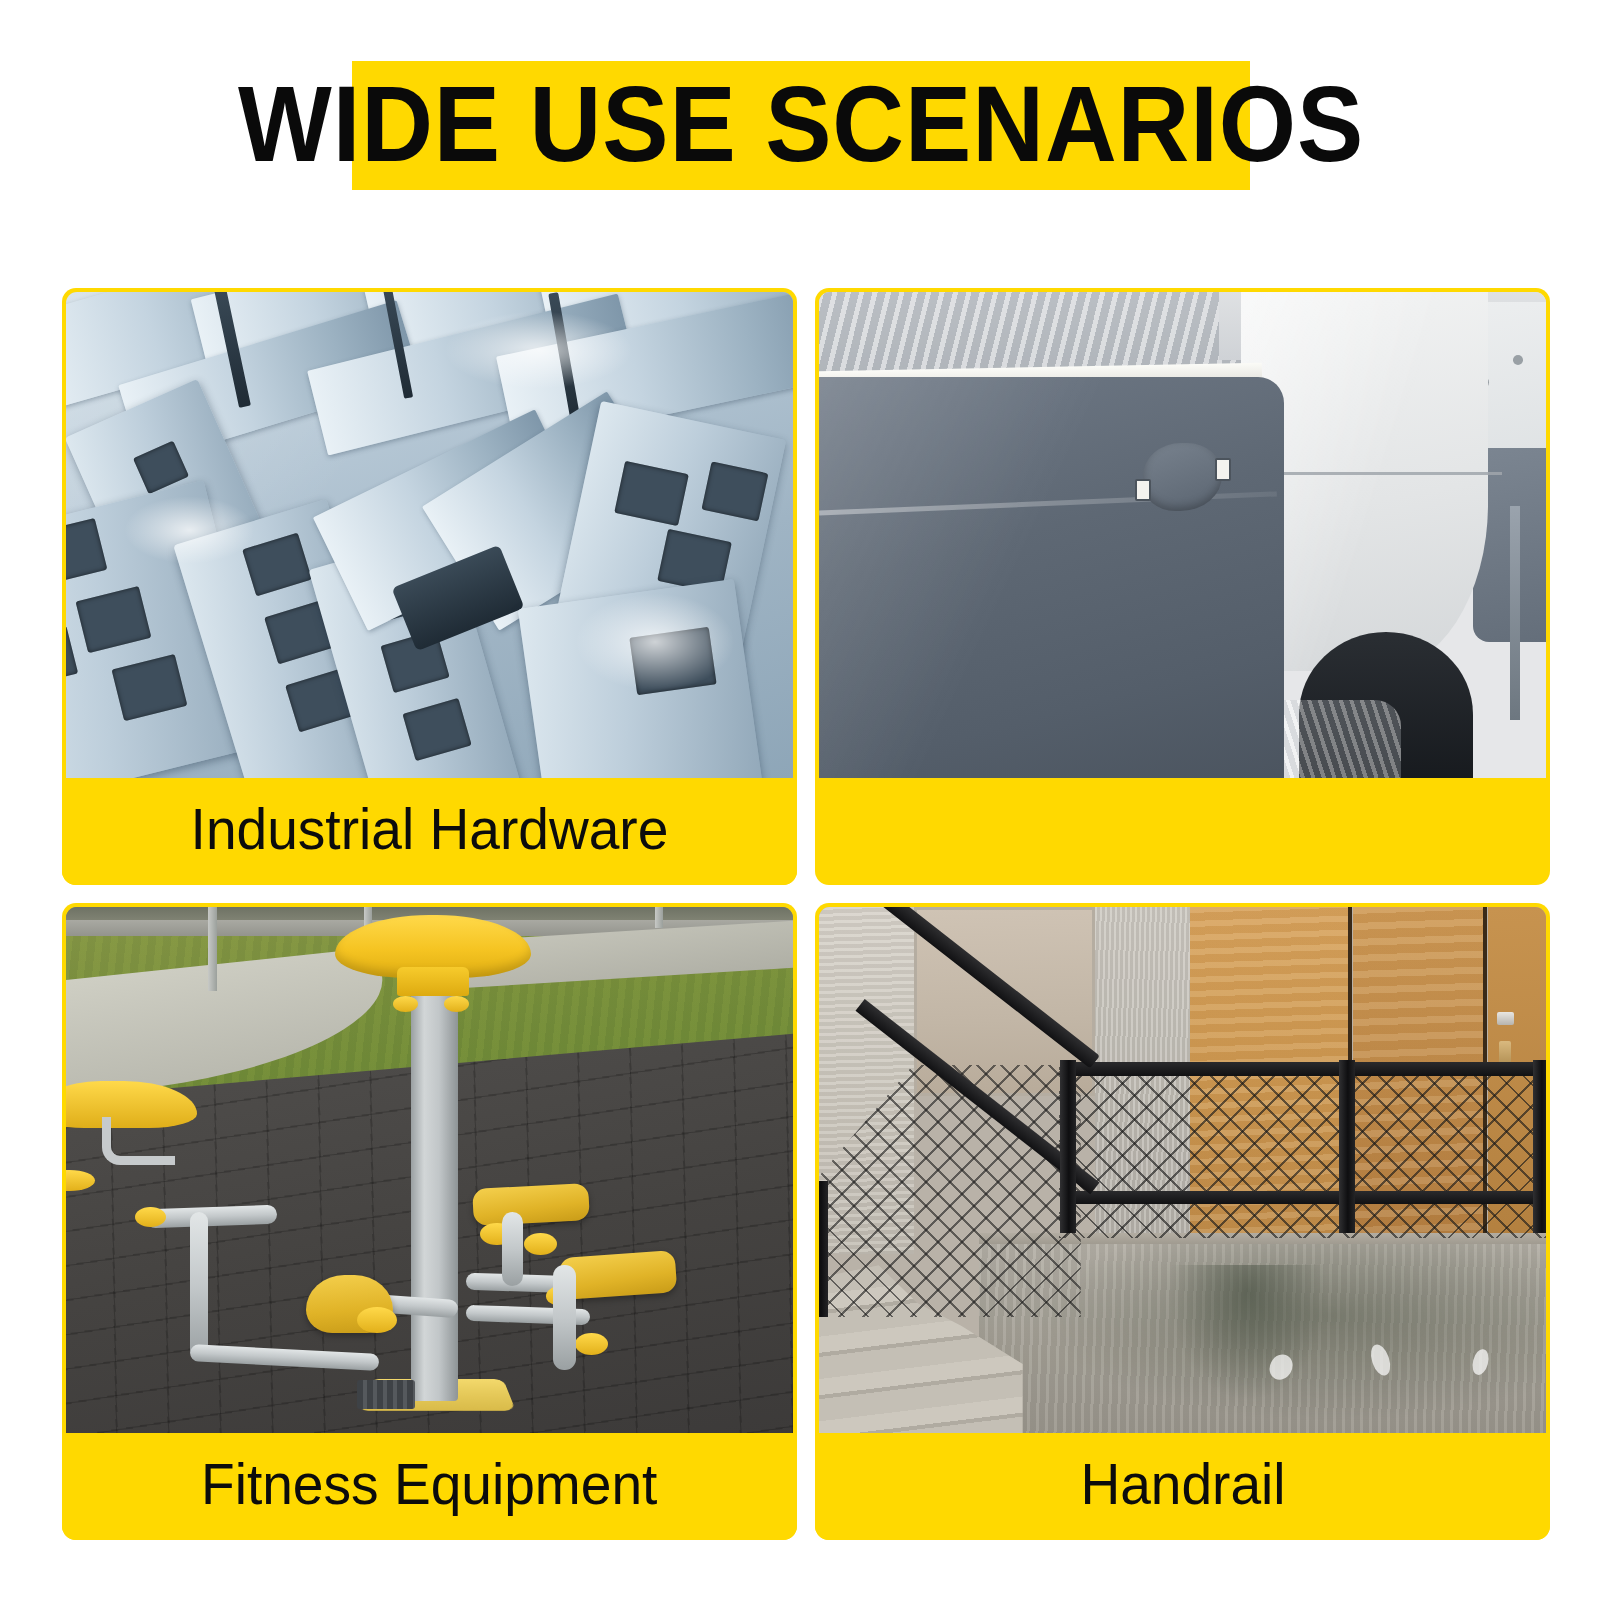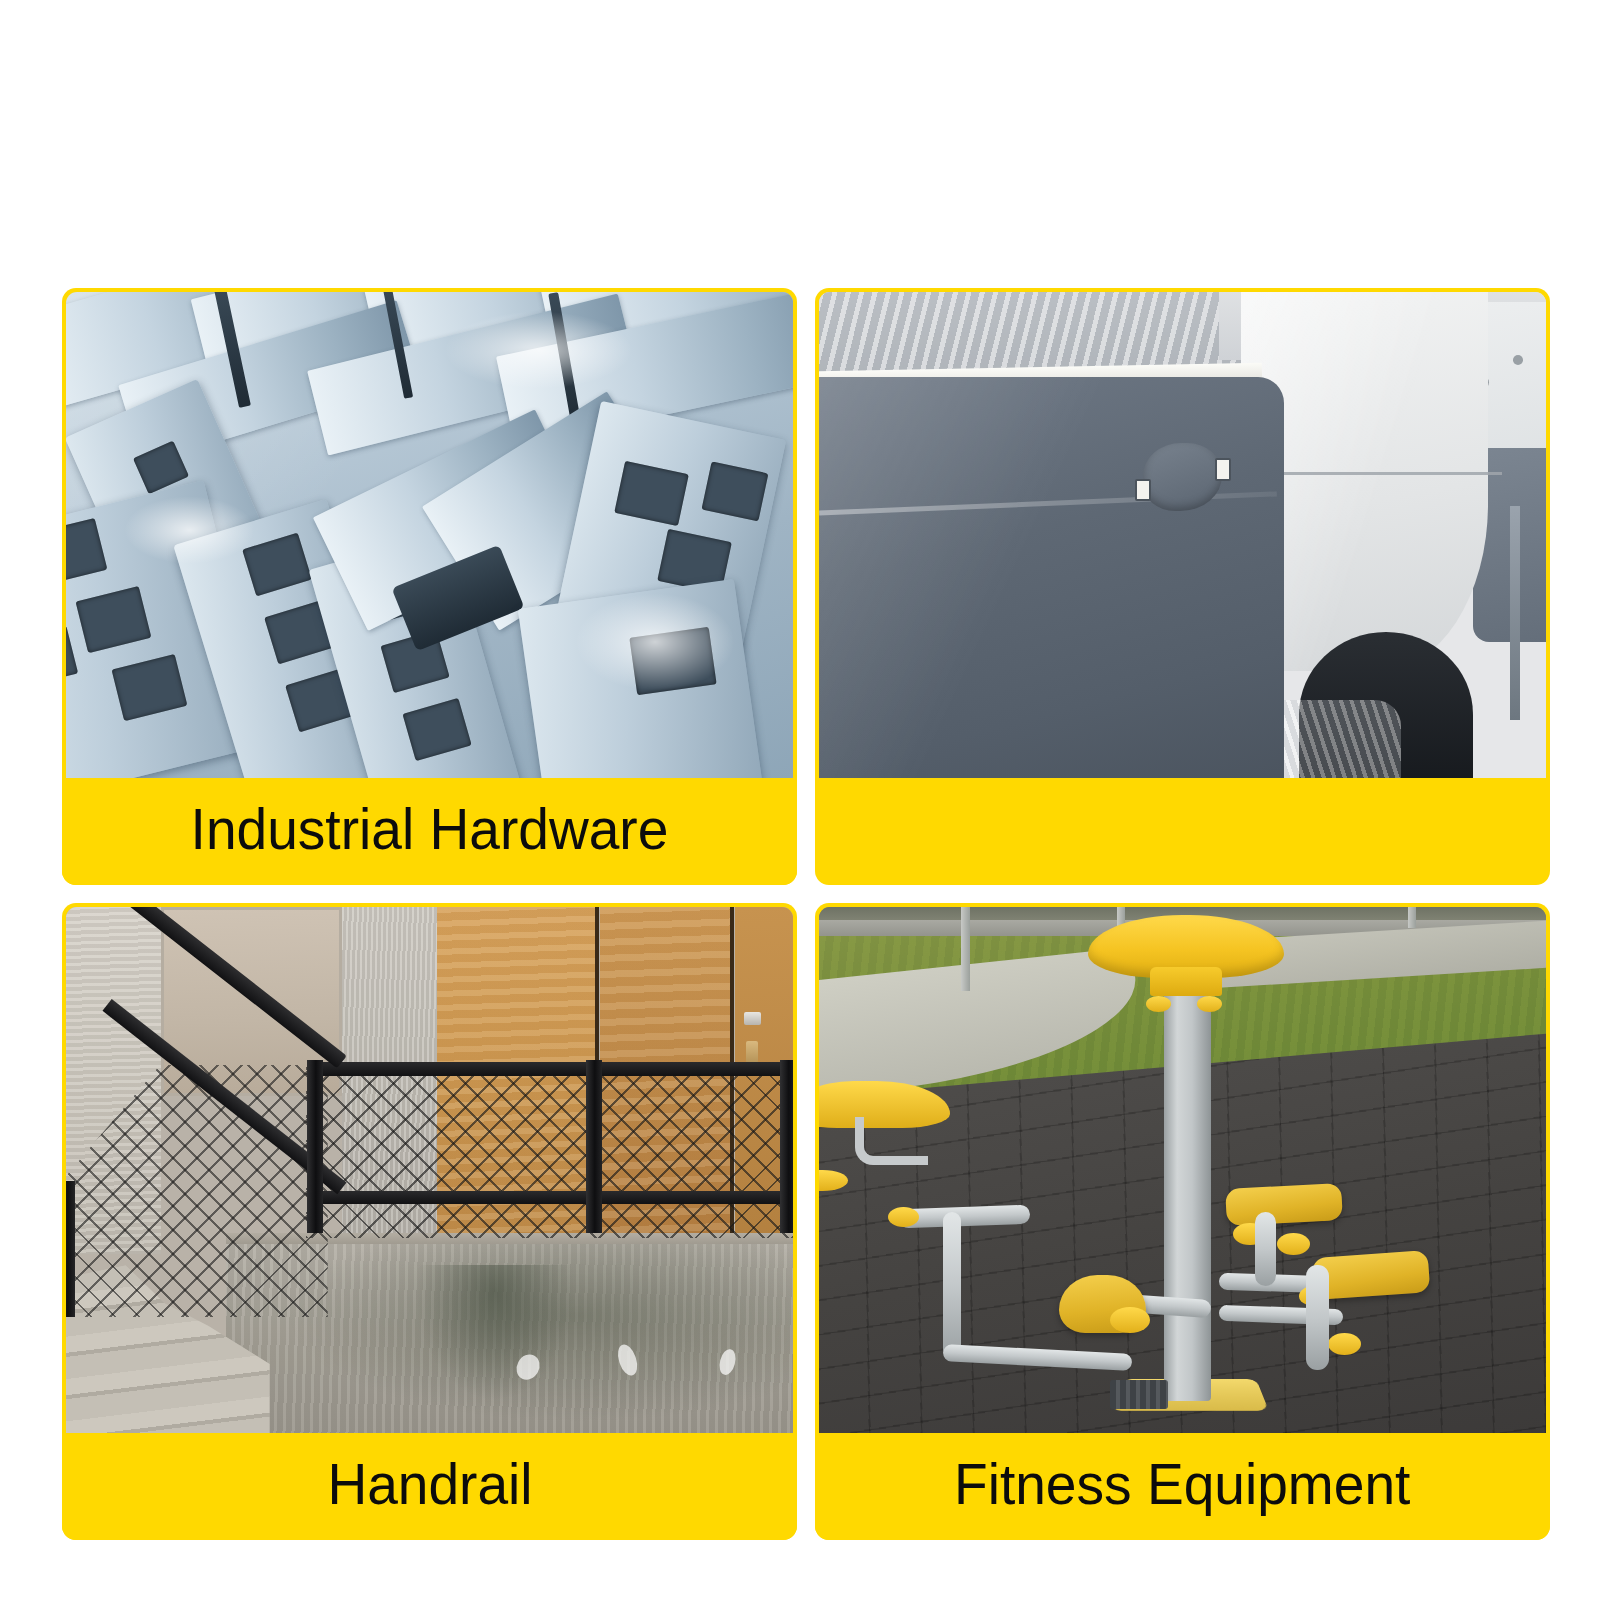--- a/index.html
+++ b/index.html
@@ -433,20 +433,23 @@
     position:absolute;
     background: rgba(255,255,255,.7);
     border-radius: 50%;
   }
 </style>
 </head>
 <body>
 
 <div id="page">
 
+  <div class="title-banner">
+    <div class="title-text">WIDE USE SCENARIOS</div>
+  </div>
 
   <div class="grid">
 
     <div class="card card-1">
       <div class="photo ph-alu">
         <div class="bars">
           <div class="bar" style="left:-6%;top:-4%;width:44%;height:20%;transform:rotate(-16deg);"></div>
           <div class="bar" style="left:18%;top:-6%;width:40%;height:18%;transform:rotate(-14deg);"></div>
           <div class="bar" style="left:42%;top:-8%;width:42%;height:20%;transform:rotate(-13deg);"></div>
           <div class="bar" style="left:66%;top:-10%;width:46%;height:22%;transform:rotate(-12deg);"></div>
@@ -514,20 +517,71 @@
         <div class="wrap"></div>
         <div class="trim"></div>
         <div class="door"></div>
         <div class="crease"></div>
         <div class="handle"></div>
         <div class="clip" style="left:54.5%;top:34.2%;"></div>
         <div class="clip" style="left:43.5%;top:38.5%;"></div>
       </div>
     </div>
 
+    <div class="card card-3">
+      <div class="photo ph-fit">
+        <div class="sky"></div>
+        <div class="road"></div>
+        <div class="grass"></div>
+        <div class="path"></div>
+        <div class="path2"></div>
+        <div class="kerb"></div>
+        <div class="pavers"></div>
+
+        <div class="pole"></div>
+        <div class="pole2"></div>
+        <div class="pole3"></div>
+
+        <div class="sidebench"></div>
+        <div class="sidearm"></div>
+        <div class="ycap" style="left:-3%;top:50%;width:7%;height:4%;"></div>
+
+        <div class="base"></div>
+        <div class="column"></div>
+
+        <div class="bar-h" style="left:11%;top:57%;width:18%;height:3.6%;transform:rotate(-2deg);"></div>
+        <div class="ycap" style="left:9.5%;top:57%;width:4.2%;height:3.8%;"></div>
+        <div class="bar-h" style="left:17%;top:58%;width:2.6%;height:28%;"></div>
+        <div class="bar-h" style="left:17%;top:84%;width:26%;height:3.2%;transform:rotate(3deg);"></div>
+        <div class="bar-h" style="left:38%;top:74%;width:16%;height:3.4%;transform:rotate(4deg);"></div>
+        <div class="footplate" style="left:33%;top:70%;width:12%;height:11%;border-radius:44% 44% 30% 30%/60% 60% 40% 40%;"></div>
+        <div class="ycap" style="left:40%;top:76%;width:5.5%;height:5%;"></div>
+        <div class="blackpedal" style="left:40%;top:90%;width:8%;height:5.5%;"></div>
+
+        <div class="bar-h" style="left:55%;top:70%;width:19%;height:3.2%;transform:rotate(2deg);"></div>
+        <div class="bar-h" style="left:55%;top:76%;width:17%;height:3.0%;transform:rotate(2deg);"></div>
+        <div class="footplate" style="left:56%;top:53%;width:16%;height:7%;transform:rotate(-3deg);"></div>
+        <div class="footplate" style="left:68%;top:66%;width:16%;height:8%;transform:rotate(-4deg);"></div>
+        <div class="ycap" style="left:57%;top:60%;width:4.6%;height:4.2%;"></div>
+        <div class="ycap" style="left:63%;top:62%;width:4.6%;height:4.2%;"></div>
+        <div class="ycap" style="left:66%;top:72%;width:4.2%;height:3.8%;"></div>
+        <div class="ycap" style="left:70%;top:81%;width:4.6%;height:4.2%;"></div>
+        <div class="bar-h" style="left:67%;top:68%;width:3.2%;height:20%;"></div>
+        <div class="bar-h" style="left:60%;top:58%;width:2.8%;height:14%;"></div>
+
+        <div class="saddle"></div>
+        <div class="saddle-stem"></div>
+        <div class="ycap" style="left:45%;top:17%;width:3.4%;height:3%;"></div>
+        <div class="ycap" style="left:52%;top:17%;width:3.4%;height:3%;"></div>
+      </div>
+      <div class="caption">
+        <span class="caption-text">Fitness Equipment</span>
+      </div>
+    </div>
+
     <div class="card card-4">
       <div class="photo ph-rail">
         <div class="wall-l"></div>
         <div class="panel-1"></div>
         <div class="pillar"></div>
         <div class="wood-a"></div>
         <div class="wood-b"></div>
         <div class="wood-c"></div>
         <div class="seam" style="left:72.8%;"></div>
         <div class="seam" style="left:91.4%;"></div>
@@ -552,65 +606,14 @@
         <div class="post-v" style="left:33.2%;top:29%;width:2.2%;height:33%;"></div>
         <div class="post-v" style="left:71.5%;top:29%;width:2.2%;height:33%;"></div>
         <div class="post-v" style="left:98.2%;top:29%;width:2.2%;height:33%;"></div>
         <div class="post-v" style="left:-1%;top:52%;width:2.2%;height:26%;"></div>
       </div>
       <div class="caption">
         <span class="caption-text">Handrail</span>
       </div>
     </div>
 
-    <div class="card card-3">
-      <div class="photo ph-fit">
-        <div class="sky"></div>
-        <div class="road"></div>
-        <div class="grass"></div>
-        <div class="path"></div>
-        <div class="path2"></div>
-        <div class="kerb"></div>
-        <div class="pavers"></div>
-
-        <div class="pole"></div>
-        <div class="pole2"></div>
-        <div class="pole3"></div>
-
-        <div class="sidebench"></div>
-        <div class="sidearm"></div>
-        <div class="ycap" style="left:-3%;top:50%;width:7%;height:4%;"></div>
-
-        <div class="base"></div>
-        <div class="column"></div>
-
-        <div class="bar-h" style="left:11%;top:57%;width:18%;height:3.6%;transform:rotate(-2deg);"></div>
-        <div class="ycap" style="left:9.5%;top:57%;width:4.2%;height:3.8%;"></div>
-        <div class="bar-h" style="left:17%;top:58%;width:2.6%;height:28%;"></div>
-        <div class="bar-h" style="left:17%;top:84%;width:26%;height:3.2%;transform:rotate(3deg);"></div>
-        <div class="bar-h" style="left:38%;top:74%;width:16%;height:3.4%;transform:rotate(4deg);"></div>
-        <div class="footplate" style="left:33%;top:70%;width:12%;height:11%;border-radius:44% 44% 30% 30%/60% 60% 40% 40%;"></div>
-        <div class="ycap" style="left:40%;top:76%;width:5.5%;height:5%;"></div>
-        <div class="blackpedal" style="left:40%;top:90%;width:8%;height:5.5%;"></div>
-
-        <div class="bar-h" style="left:55%;top:70%;width:19%;height:3.2%;transform:rotate(2deg);"></div>
-        <div class="bar-h" style="left:55%;top:76%;width:17%;height:3.0%;transform:rotate(2deg);"></div>
-        <div class="footplate" style="left:56%;top:53%;width:16%;height:7%;transform:rotate(-3deg);"></div>
-        <div class="footplate" style="left:68%;top:66%;width:16%;height:8%;transform:rotate(-4deg);"></div>
-        <div class="ycap" style="left:57%;top:60%;width:4.6%;height:4.2%;"></div>
-        <div class="ycap" style="left:63%;top:62%;width:4.6%;height:4.2%;"></div>
-        <div class="ycap" style="left:66%;top:72%;width:4.2%;height:3.8%;"></div>
-        <div class="ycap" style="left:70%;top:81%;width:4.6%;height:4.2%;"></div>
-        <div class="bar-h" style="left:67%;top:68%;width:3.2%;height:20%;"></div>
-        <div class="bar-h" style="left:60%;top:58%;width:2.8%;height:14%;"></div>
-
-        <div class="saddle"></div>
-        <div class="saddle-stem"></div>
-        <div class="ycap" style="left:45%;top:17%;width:3.4%;height:3%;"></div>
-        <div class="ycap" style="left:52%;top:17%;width:3.4%;height:3%;"></div>
-      </div>
-      <div class="caption">
-        <span class="caption-text">Fitness Equipment</span>
-      </div>
-    </div>
-
   </div>
 </div>
 
 </body></html>

